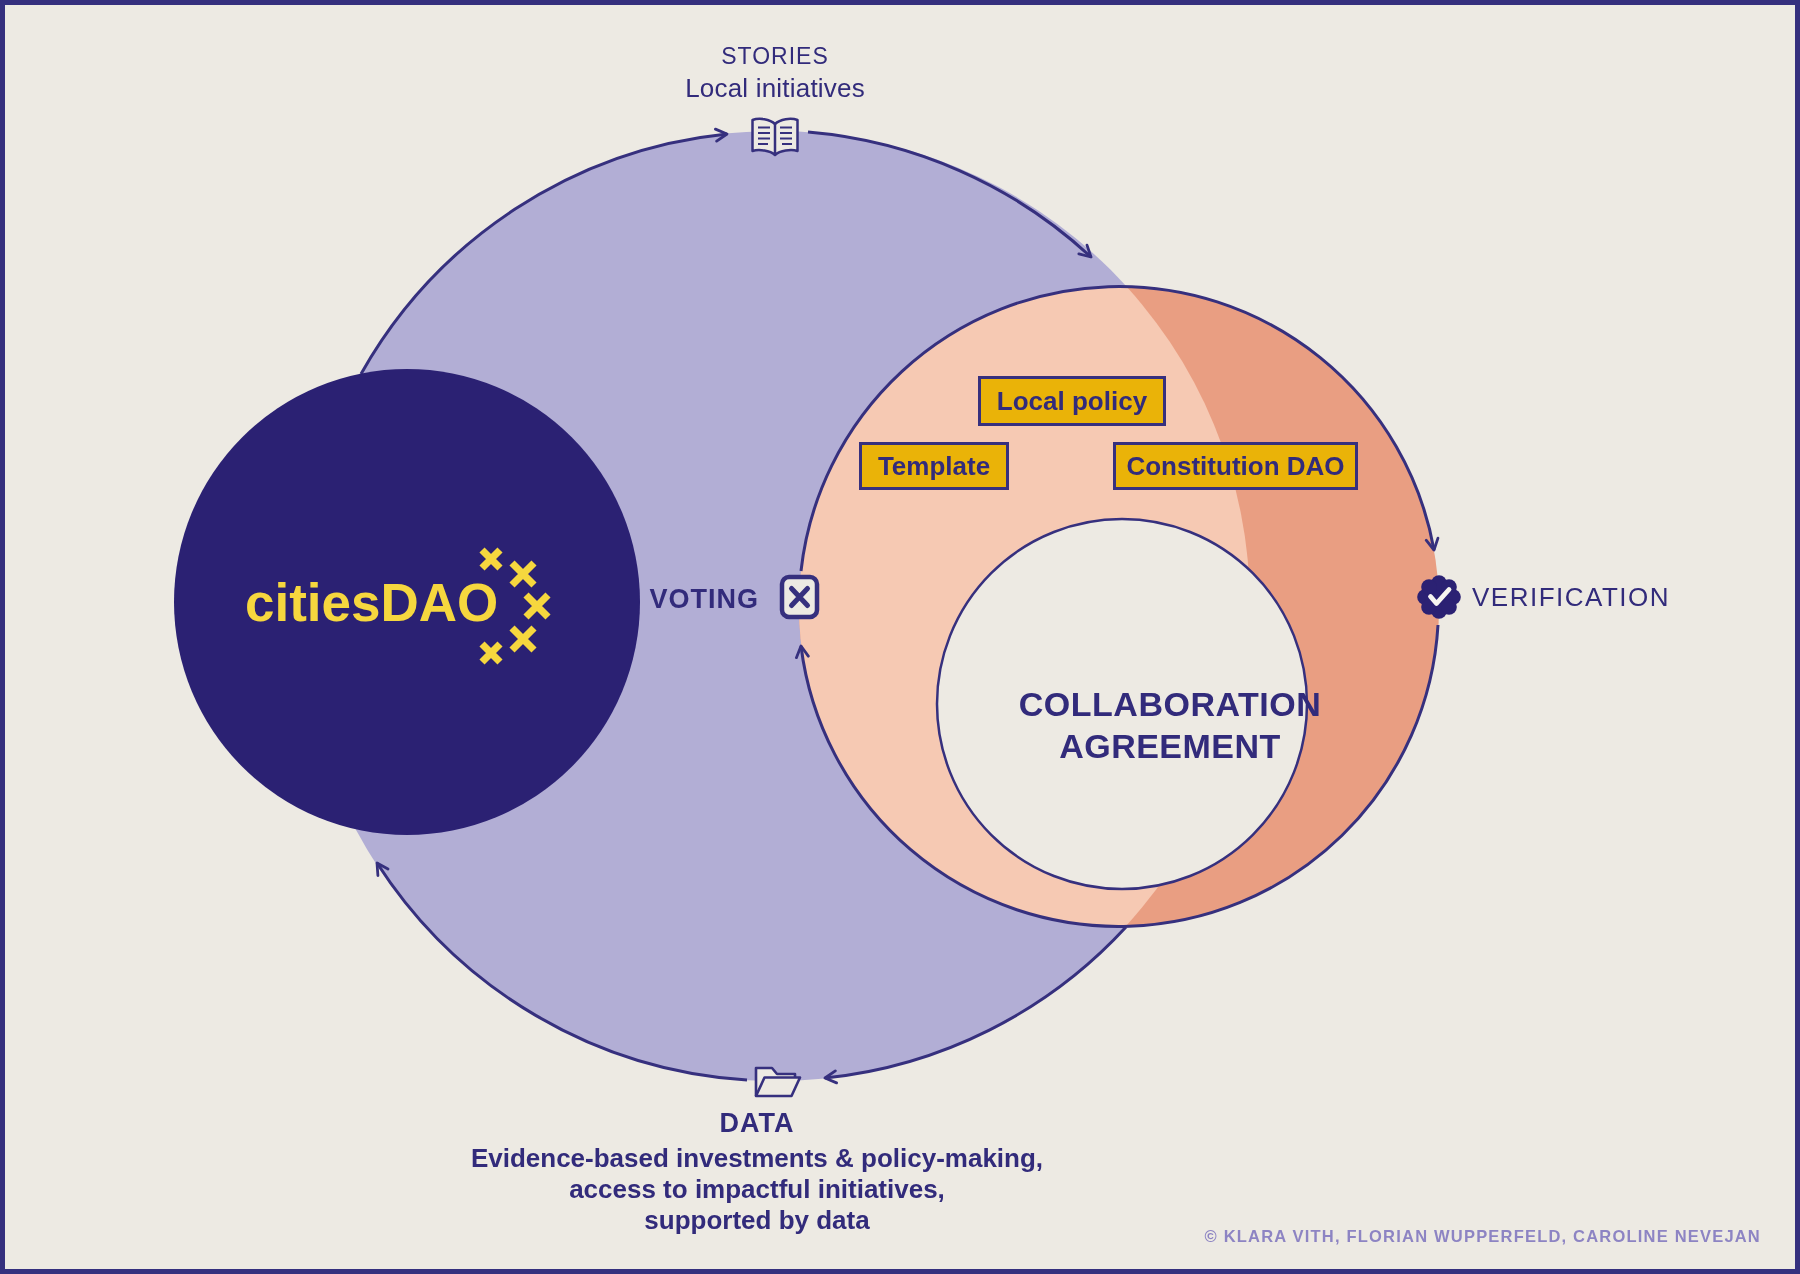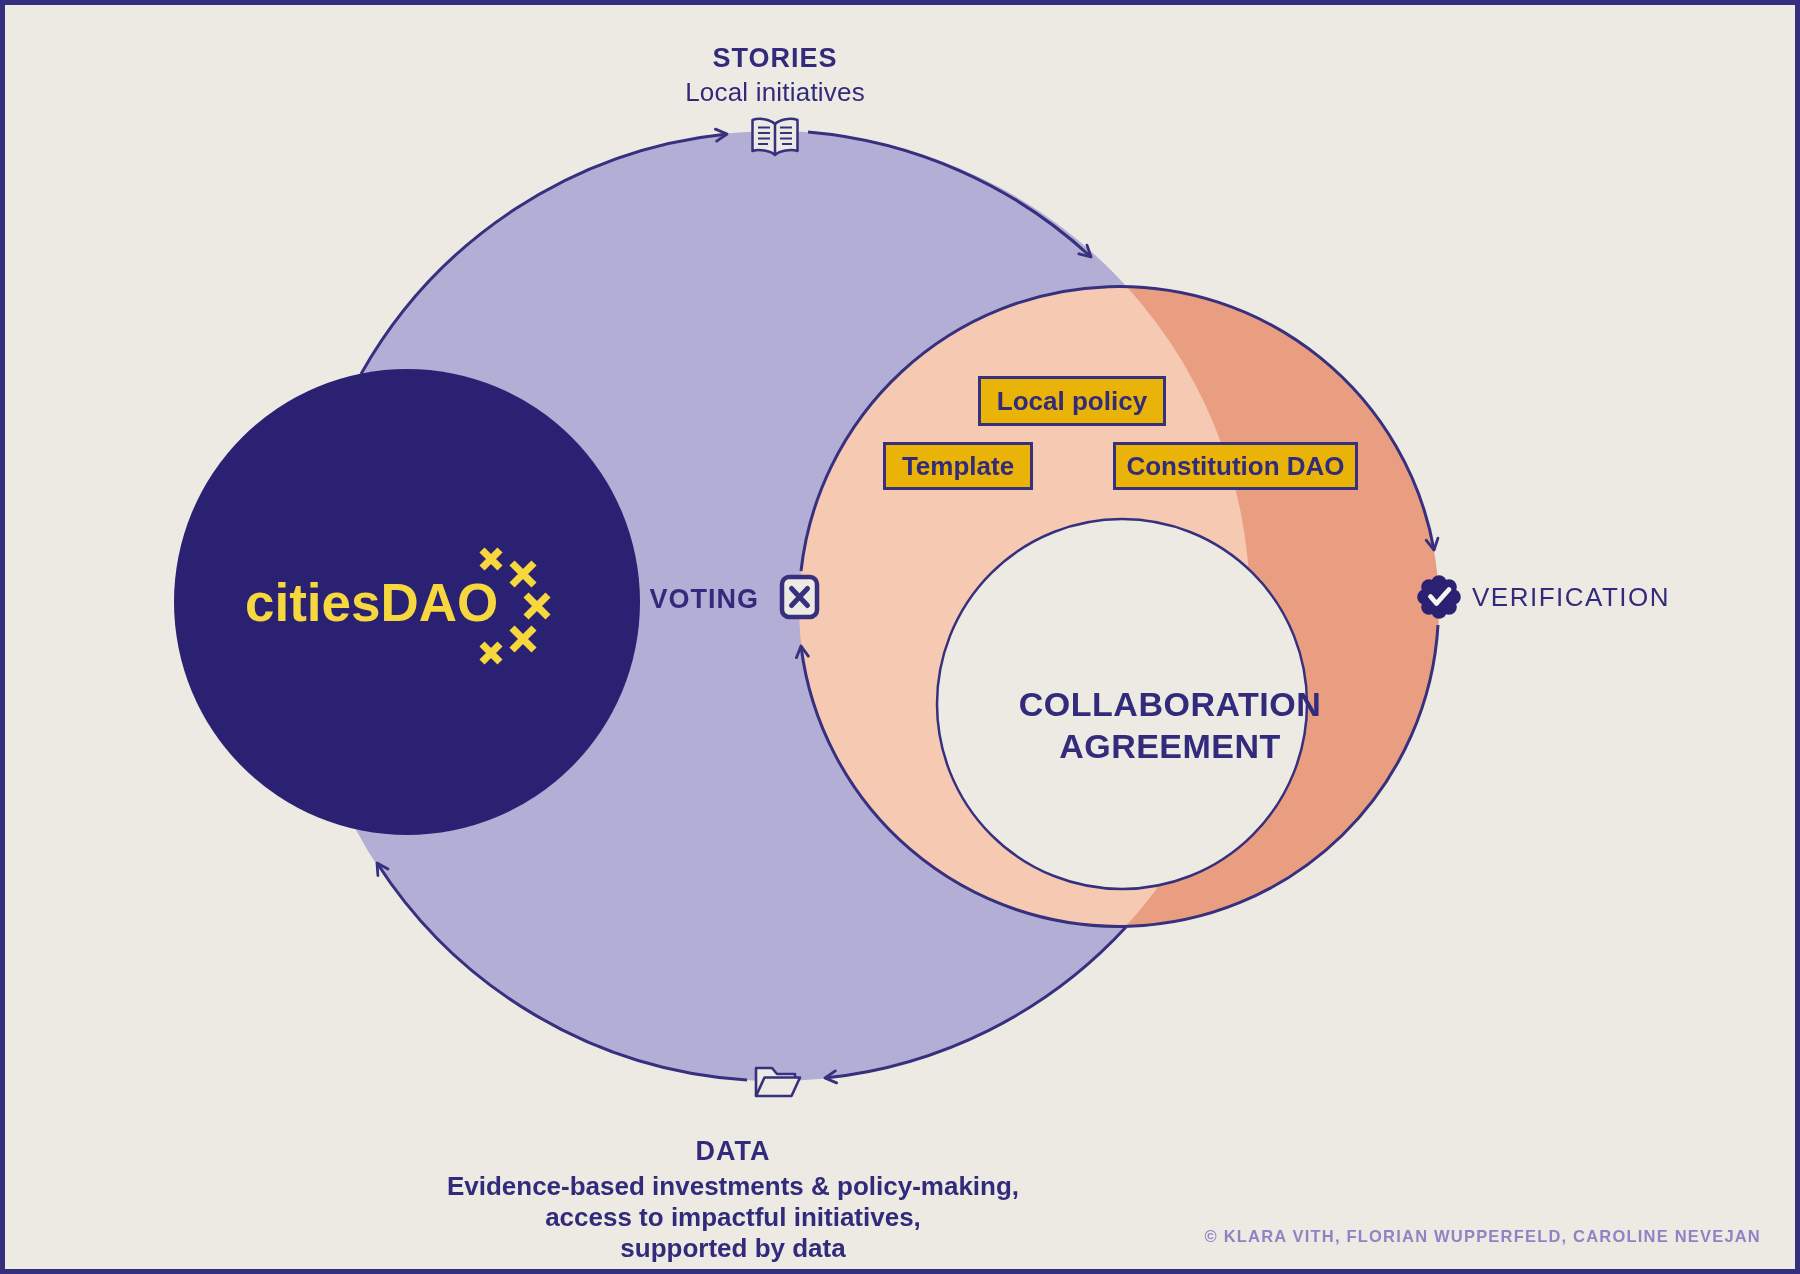--- a/index.html
+++ b/index.html
@@ -4,39 +4,39 @@
 <style>
   * { margin:0; padding:0; box-sizing:border-box; }
   body { background:#EDEAE3; font-family:"Liberation Sans", sans-serif; }
   .canvas {
     position:relative; width:1800px; height:1274px;
     background:#EDEAE3; border:5px solid #35307E; overflow:hidden;
   }
   .canvas svg.diagram { position:absolute; left:0; top:0; width:1790px; height:1264px; }
   .txt { position:absolute; color:#322B7B; }
   .stories-block { left:770px; top:38px; transform:translateX(-50%); text-align:center; }
-  .caps-label { font-size:27px; font-weight:700; letter-spacing:1px; color:#322B7B; }
+  .caps-label { font-size:23px; font-weight:400; letter-spacing:1px; color:#322B7B; }
   .sub-label { font-size:26px; font-weight:400; letter-spacing:0.2px; color:#322B7B; margin-top:3px; }
   .logo-text {
     left:240px; top:571px; font-size:53px; font-weight:700;
     color:#F6D73E; letter-spacing:0px; line-height:1;
   }
   .voting-label { right:1036px; top:579px; font-size:27px; font-weight:700; letter-spacing:1px; }
   .verification-label { left:1467px; top:577px; font-size:26px; font-weight:400; letter-spacing:1.5px; }
   .collab-block { left:1117px; top:678px; transform:translateX(-50%); text-align:center;margin-left:48px; }
   .collab-block span { display:block; font-size:34px; font-weight:700; letter-spacing:0.5px; line-height:42px; color:#322B7B; }
   .tag-box {
     position:absolute; background:#eab308; border:3px solid #36307E;
     display:flex; align-items:center; justify-content:center;
     font-size:26px; font-weight:700; color:#322B7B;
   }
   .box-local { left:973px; top:371px; width:188px; height:50px; }
-  .box-template { left:878px; top:437px; width:150px; height:48px; }
+  .box-template { left:854px; top:437px; width:150px; height:48px; }
   .box-constitution { left:1108px; top:437px; width:245px; height:48px; }
-  .data-block { left:728px; top:1103px; transform:translateX(-50%); text-align:center;margin-top:28px; }
+  .data-block { left:752px; top:1103px; transform:translateX(-50%); text-align:center; }
   .data-block .data-title { font-size:27px; font-weight:700; letter-spacing:1px; color:#322B7B; margin-bottom:4px; }
   .data-block .data-line { font-size:26px; font-weight:700; line-height:31px; color:#322B7B; white-space:nowrap; }
   .credit { right:34px; top:1222px; font-size:16.5px; font-weight:700; letter-spacing:1.2px; color:#8D84C3; white-space:nowrap; }
 </style>
 </head>
 <body>
 
 <div class="canvas">
 
   <svg class="diagram" viewBox="0 0 1790 1264">

